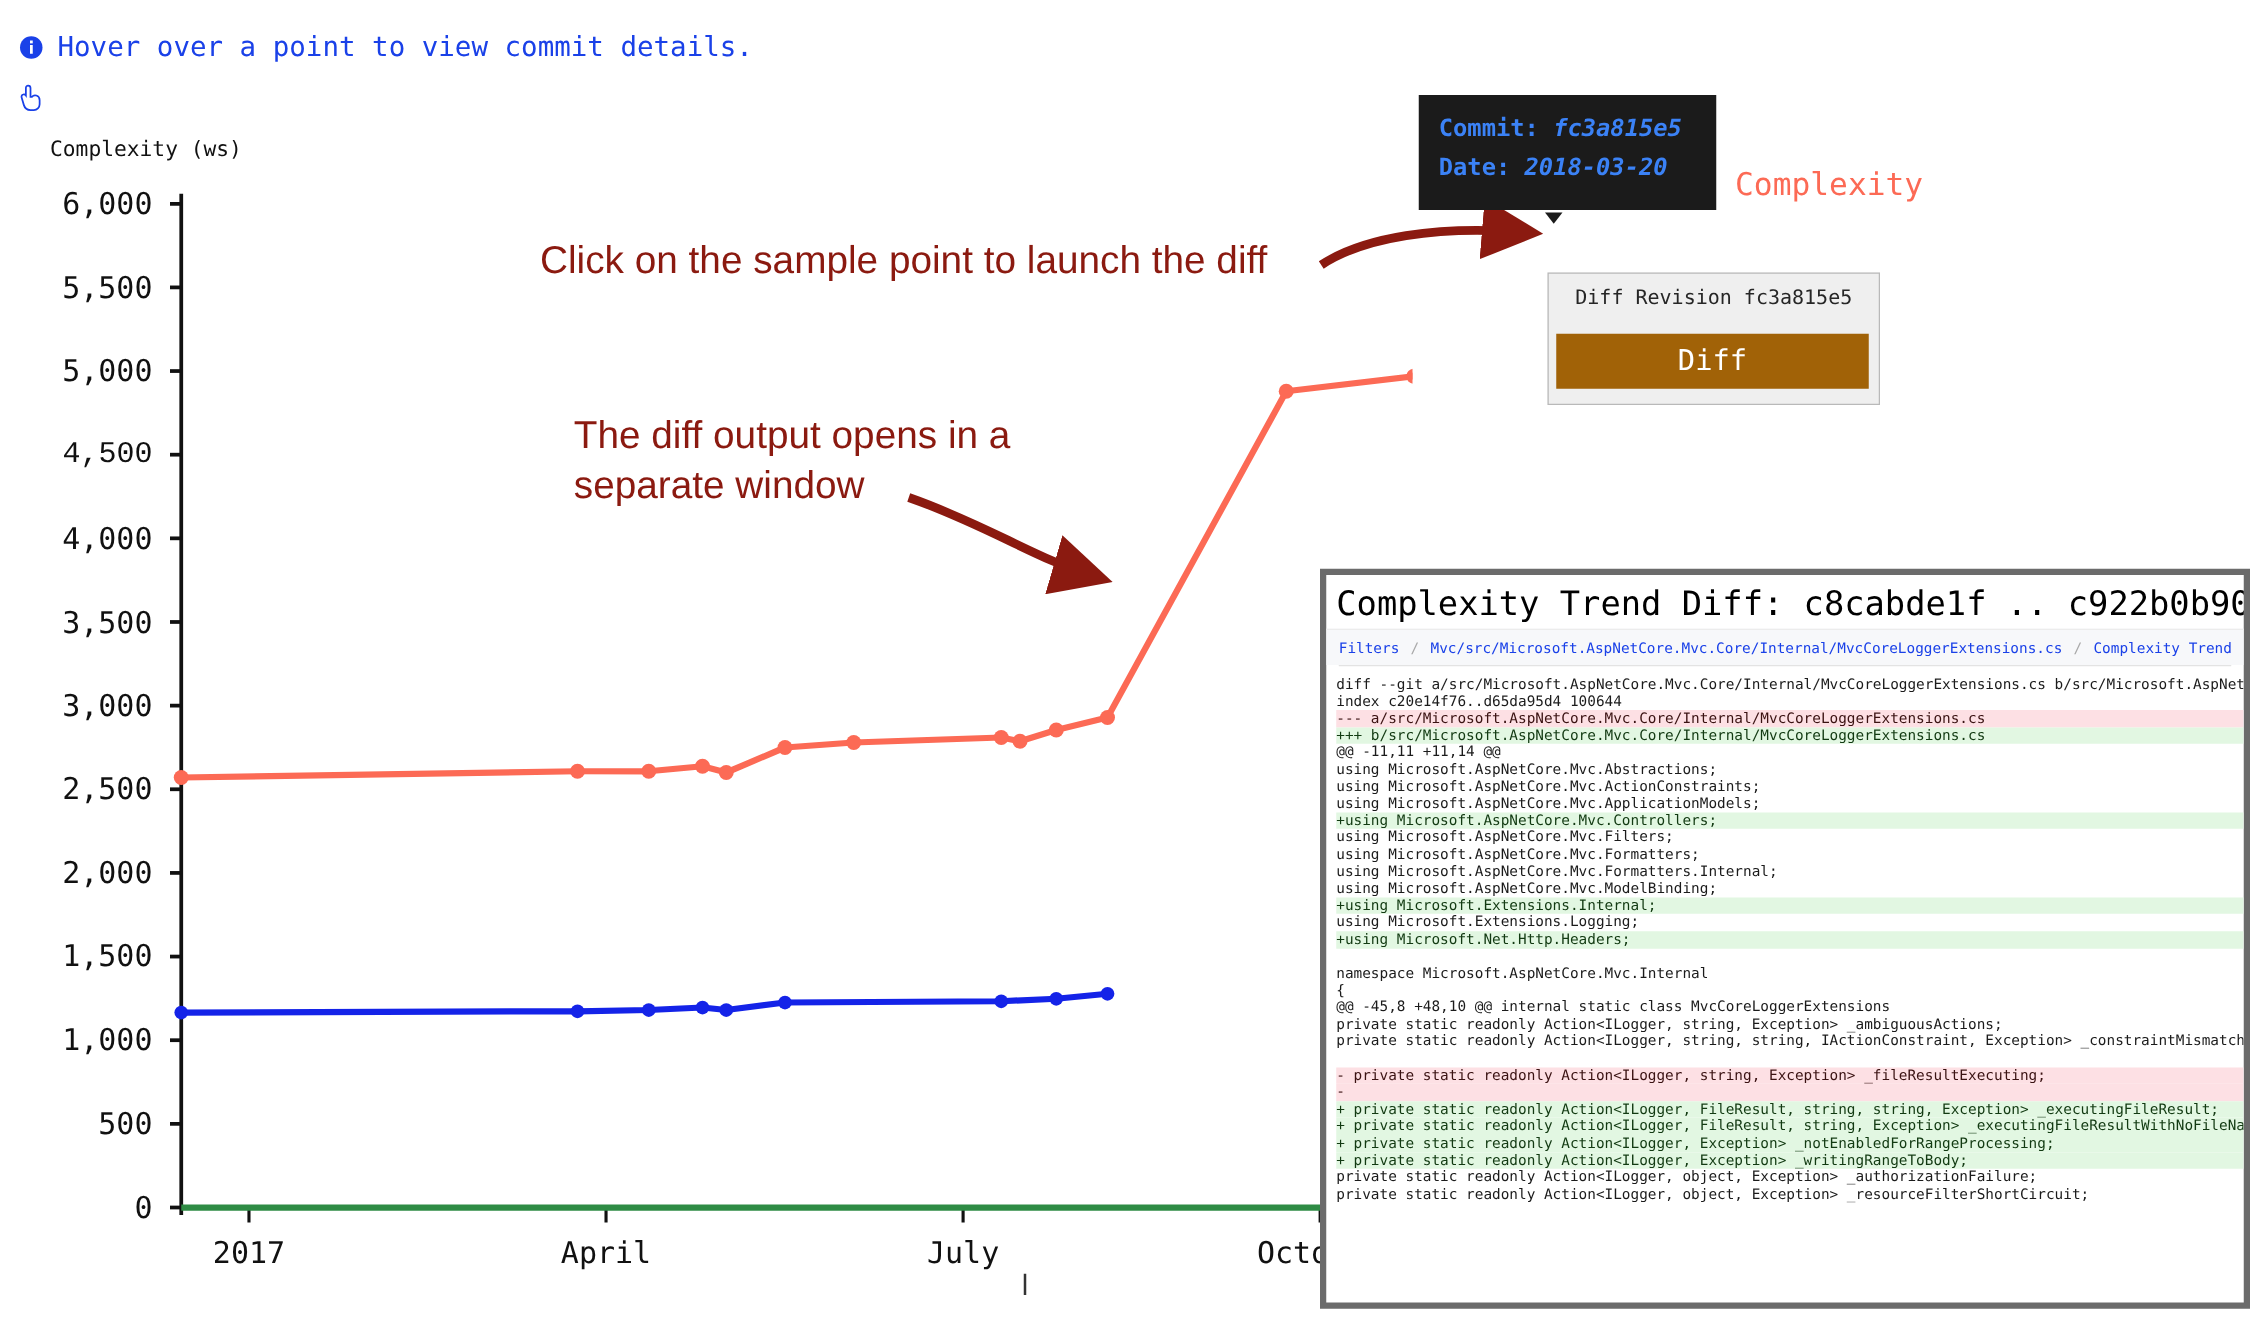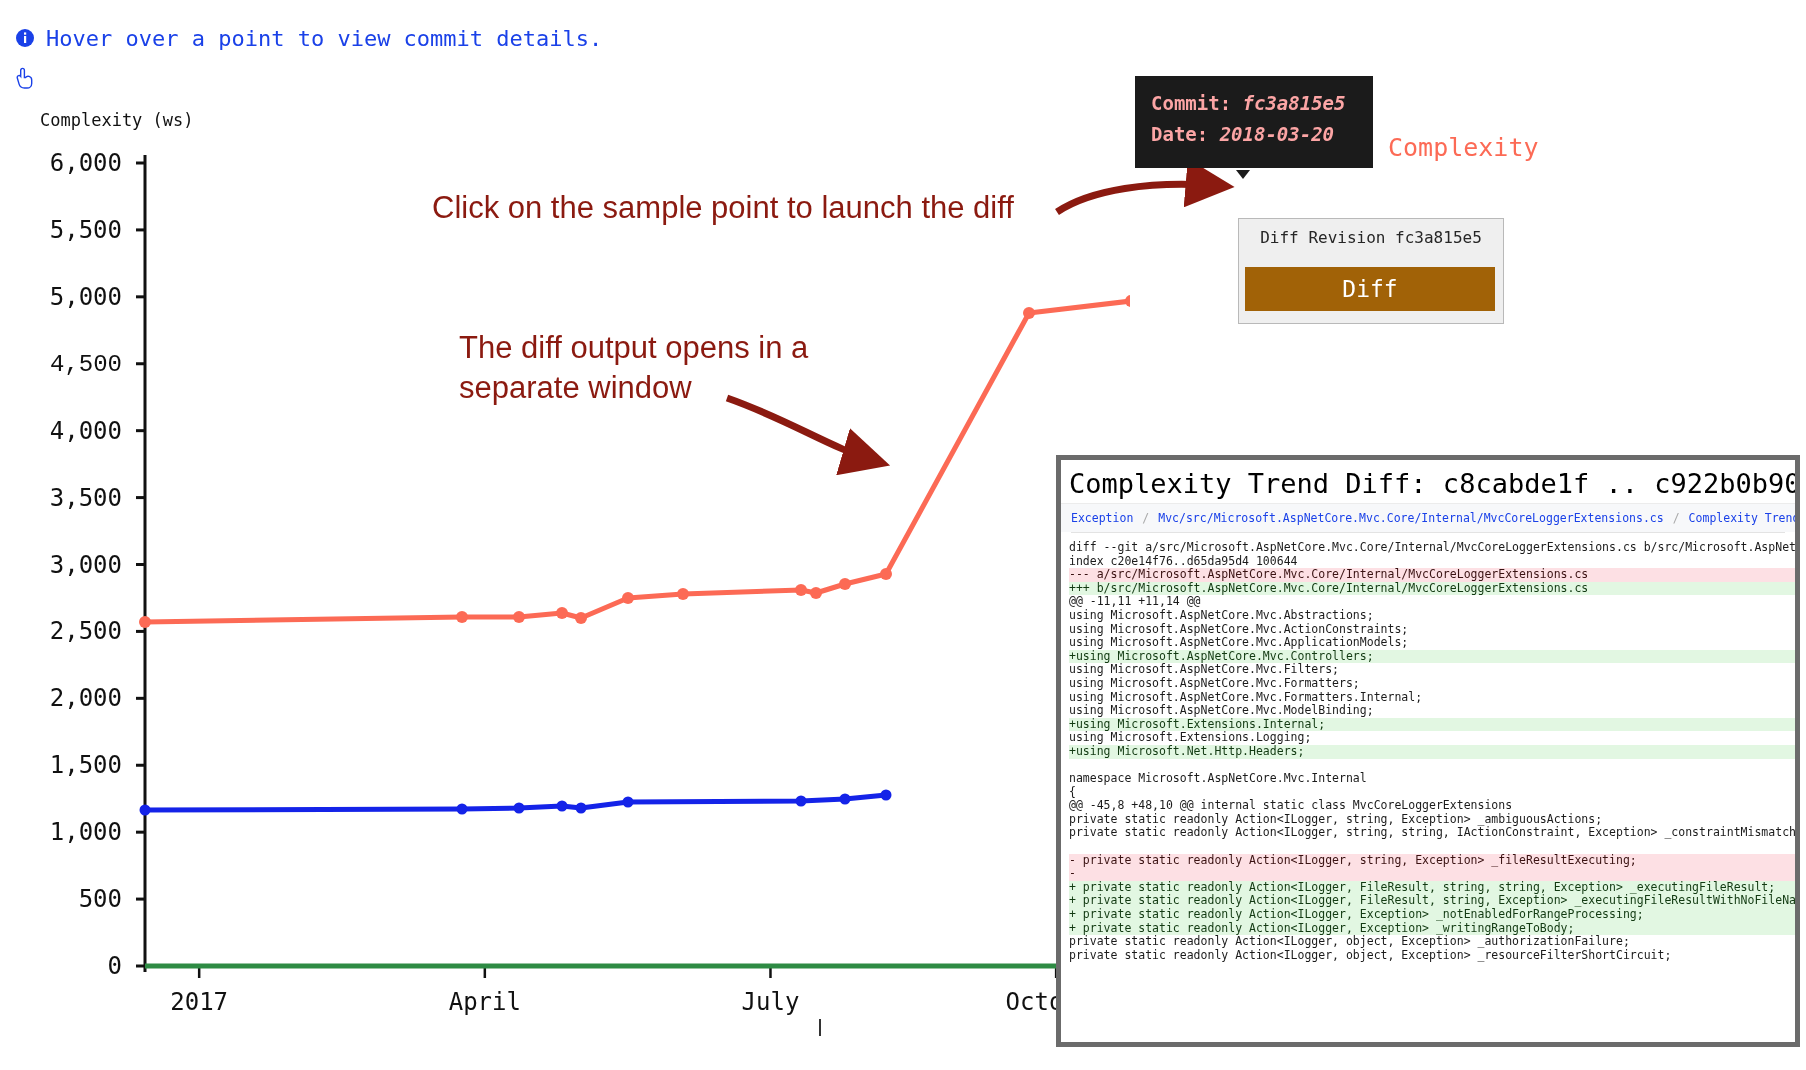--- a/index.html
+++ b/index.html
@@ -26,21 +26,21 @@
   .serieslabel{position:absolute;font-size:25px;color:#fc6a55;white-space:nowrap;
                font-family:"DejaVu Sans Mono",monospace;}
 
   
   .anno{position:absolute;color:#8b1a10;font-family:"Liberation Sans",sans-serif;}
   #anno1{left:432px;top:190px;font-size:31px;}
   #anno2{left:459px;top:328px;font-size:31px;line-height:40px;}
 
   
   #tooltip{position:absolute;left:1135px;top:76px;width:206px;height:66px;
-           background:#1b1b1b;color:#fca5a5;padding:12px 16px 14px 16px;box-sizing:content-box;}
+           background:#1b1b1b;color:#3b82f6;padding:12px 16px 14px 16px;box-sizing:content-box;}
   #tooltip .tl{font-size:19px;font-weight:bold;white-space:nowrap;line-height:31px;
                font-family:"DejaVu Sans Mono",monospace;}
   #tooltip .tv{font-style:italic;}
   #ttarrow{position:absolute;left:1236px;top:170px;width:0;height:0;
            border-left:7px solid transparent;border-right:7px solid transparent;
            border-top:9px solid #1b1b1b;}
 
   
   #revpop{position:absolute;left:1238px;top:218px;width:264px;height:104px;
           background:#efefef;border:1px solid #b9b9b9;}
@@ -198,21 +198,21 @@
 <div id="ttarrow"></div>
 
 <div id="revpop">
   <div class="rtitle">Diff Revision fc3a815e5</div>
   <button class="rbtn">Diff</button>
 </div>
 
 <div id="diffwin">
   <div class="dtitle">Complexity Trend Diff: c8cabde1f .. c922b0b90</div>
   <div class="crumbs" id="crumbs">
-      <a href="#">Exception</a>
+      <a href="#">Filters</a>
       <span class="sep">/</span>
       <a href="#">Mvc/src/Microsoft.AspNetCore.Mvc.Core/Internal/MvcCoreLoggerExtensions.cs</a>
       <span class="sep">/</span>
       <a href="#">Complexity Trend</a>
     </div>
   <div class="divider"></div>
   <div class="code" id="codebody"><div class="">diff --git a/src/Microsoft.AspNetCore.Mvc.Core/Internal/MvcCoreLoggerExtensions.cs b/src/Microsoft.AspNetCore.Mvc.Core/Ir</div><div class="">index c20e14f76..d65da95d4 100644</div><div class="del">--- a/src/Microsoft.AspNetCore.Mvc.Core/Internal/MvcCoreLoggerExtensions.cs</div><div class="add">+++ b/src/Microsoft.AspNetCore.Mvc.Core/Internal/MvcCoreLoggerExtensions.cs</div><div class="">@@ -11,11 +11,14 @@</div><div class="">using Microsoft.AspNetCore.Mvc.Abstractions;</div><div class="">using Microsoft.AspNetCore.Mvc.ActionConstraints;</div><div class="">using Microsoft.AspNetCore.Mvc.ApplicationModels;</div><div class="add">+using Microsoft.AspNetCore.Mvc.Controllers;</div><div class="">using Microsoft.AspNetCore.Mvc.Filters;</div><div class="">using Microsoft.AspNetCore.Mvc.Formatters;</div><div class="">using Microsoft.AspNetCore.Mvc.Formatters.Internal;</div><div class="">using Microsoft.AspNetCore.Mvc.ModelBinding;</div><div class="add">+using Microsoft.Extensions.Internal;</div><div class="">using Microsoft.Extensions.Logging;</div><div class="add">+using Microsoft.Net.Http.Headers;</div><div class="blank"> </div><div class="">namespace Microsoft.AspNetCore.Mvc.Internal</div><div class="">{</div><div class="">@@ -45,8 +48,10 @@ internal static class MvcCoreLoggerExtensions</div><div class="">private static readonly Action&lt;ILogger, string, Exception&gt; _ambiguousActions;</div><div class="">private static readonly Action&lt;ILogger, string, string, IActionConstraint, Exception&gt; _constraintMismatch;</div><div class="blank"> </div><div class="del">- private static readonly Action&lt;ILogger, string, Exception&gt; _fileResultExecuting;</div><div class="del">-</div><div class="add">+ private static readonly Action&lt;ILogger, FileResult, string, string, Exception&gt; _executingFileResult;</div><div class="add">+ private static readonly Action&lt;ILogger, FileResult, string, Exception&gt; _executingFileResultWithNoFileName;</div><div class="add">+ private static readonly Action&lt;ILogger, Exception&gt; _notEnabledForRangeProcessing;</div><div class="add">+ private static readonly Action&lt;ILogger, Exception&gt; _writingRangeToBody;</div><div class="">private static readonly Action&lt;ILogger, object, Exception&gt; _authorizationFailure;</div><div class="">private static readonly Action&lt;ILogger, object, Exception&gt; _resourceFilterShortCircuit;</div></div>
 </div>
 <div id="caret"></div>
 

